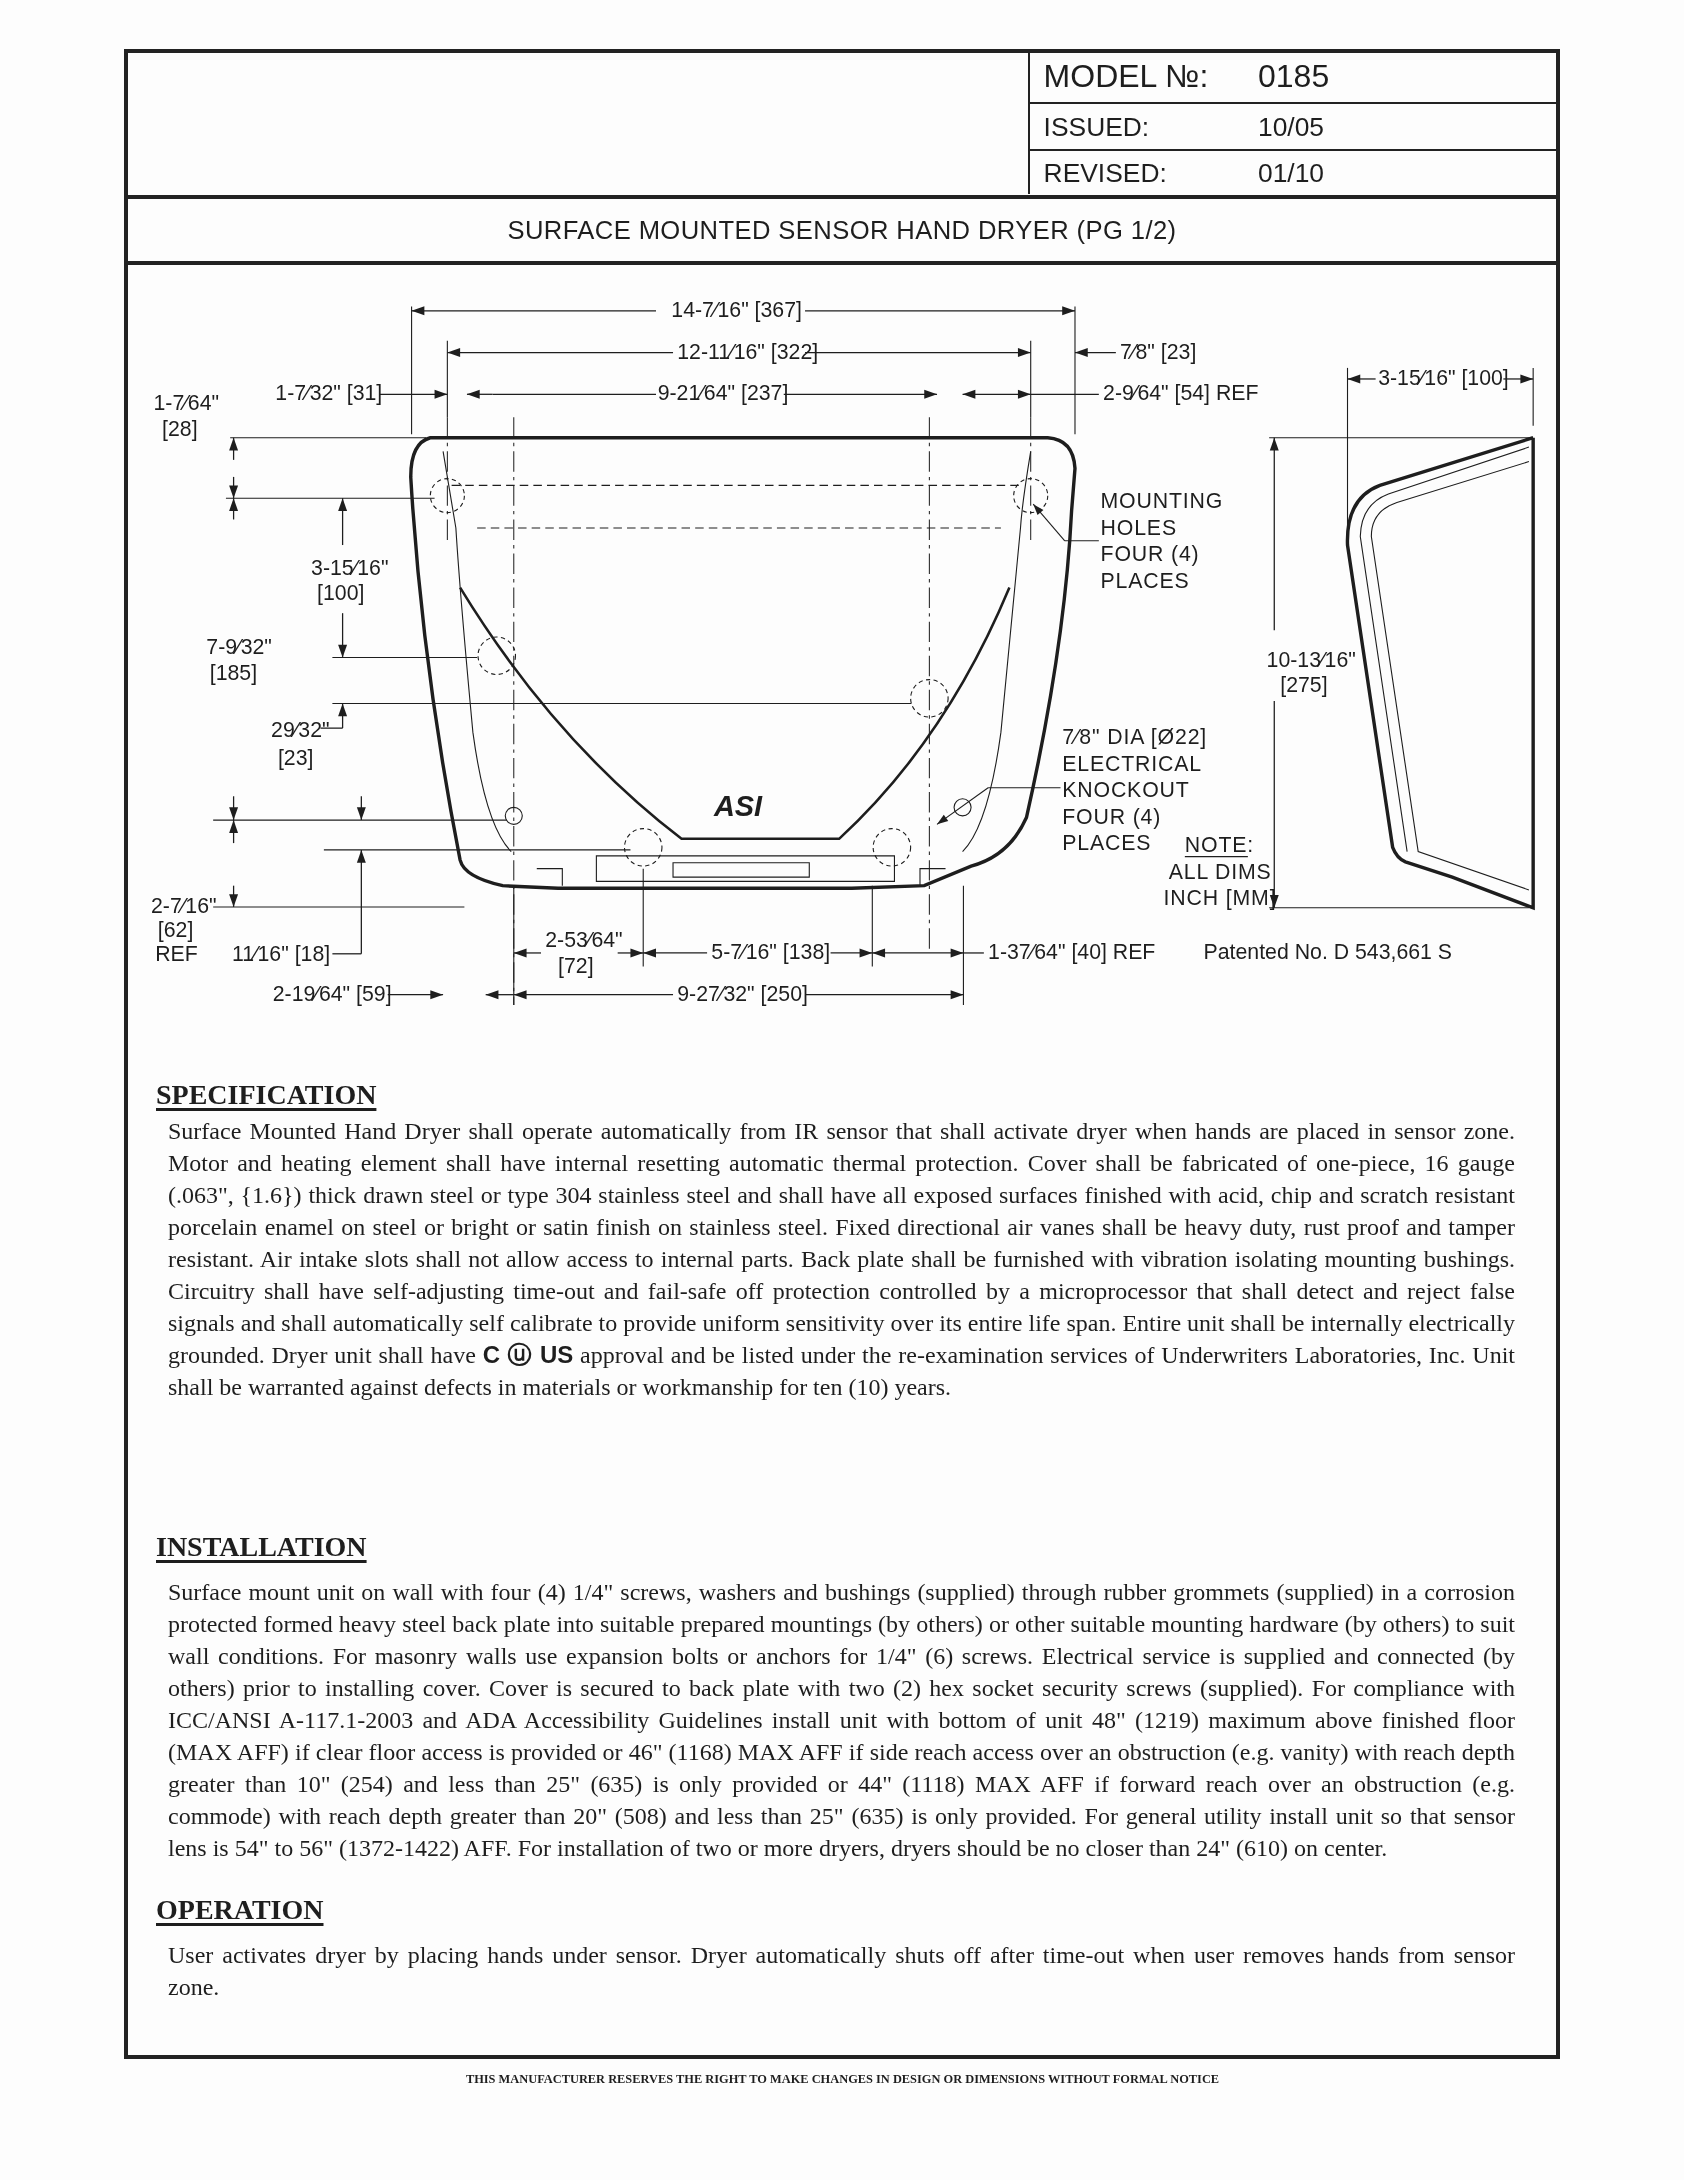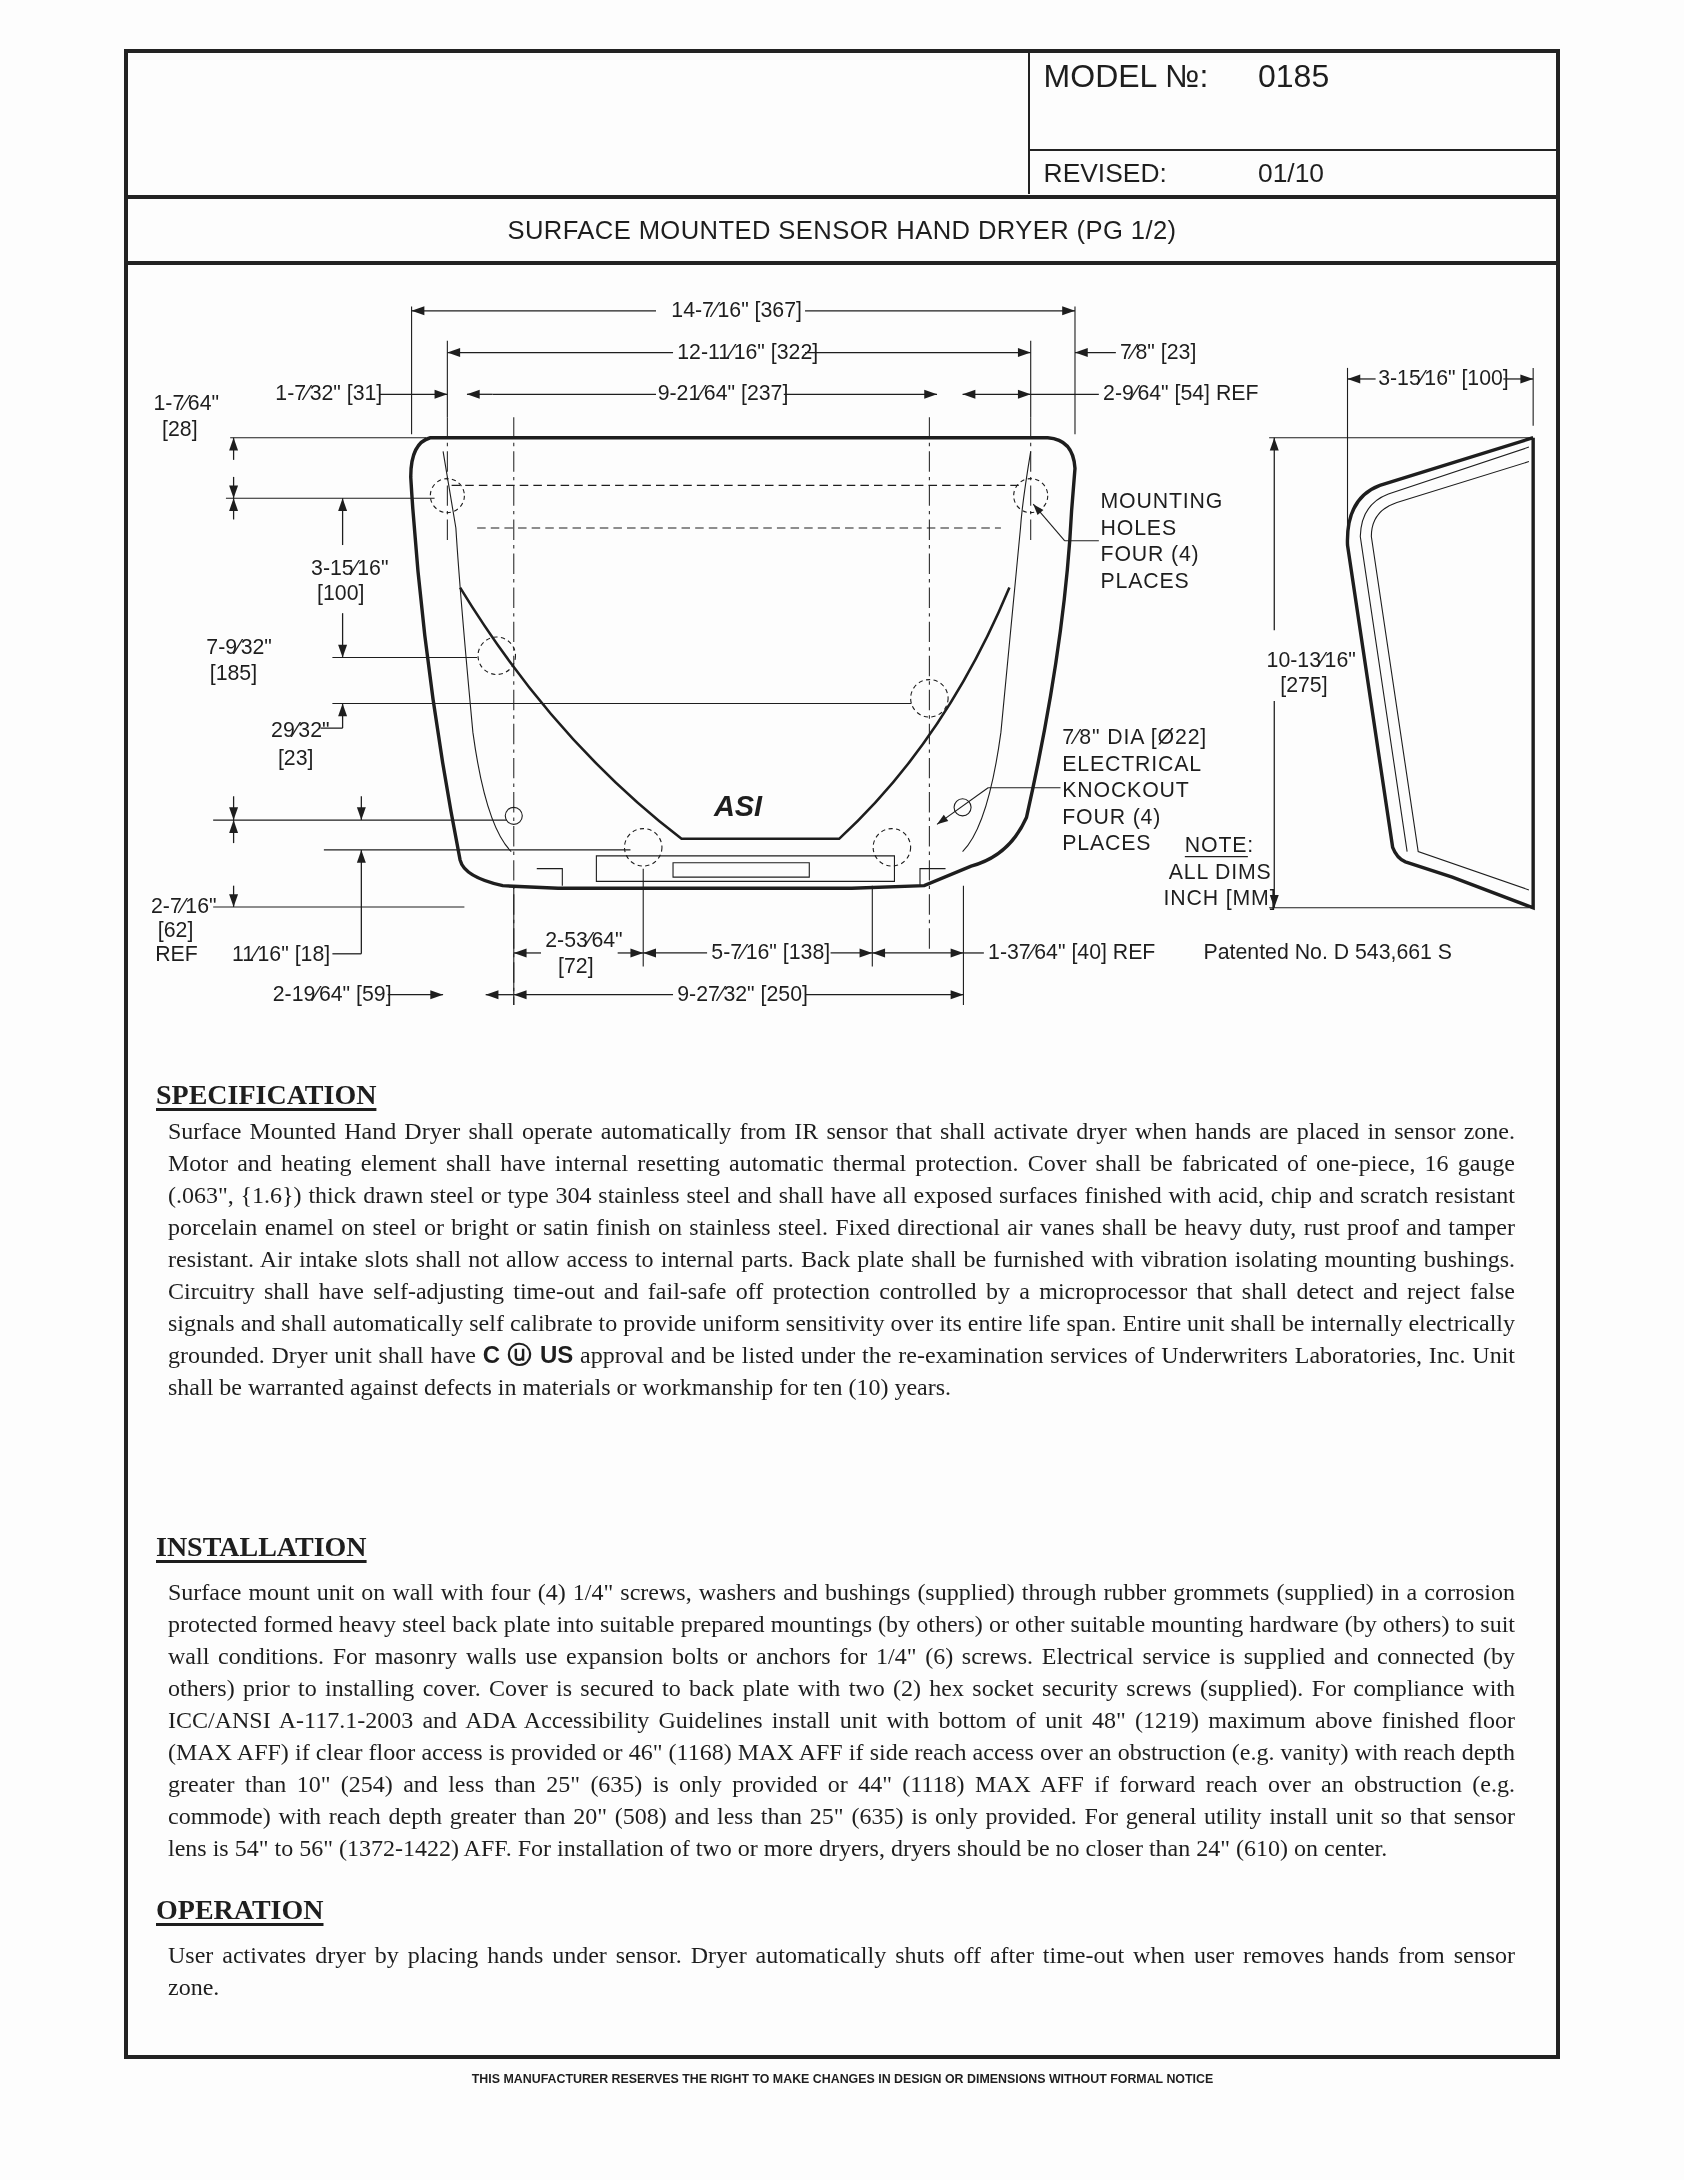--- a/index.html
+++ b/index.html
@@ -14,31 +14,35 @@
   .hdr-lbl { position: absolute; left: 13.6px; }
   .hdr-val { position: absolute; left: 228px; }
   .title-band { position: absolute; left: 0; top: 146px; width: 100%; height: 66px; border-bottom: 4.3px solid #222; box-sizing: border-box; display: flex; align-items: center; justify-content: center; font-size: 25.6px; letter-spacing: 0.4px; }
   svg.drawing { position: absolute; left: 0; top: 0; }
   .dim { font-family: "Liberation Sans", sans-serif; font-size: 25px; fill: #1e1e1e; }
   .note { font-family: "Liberation Sans", sans-serif; font-size: 25px; fill: #1e1e1e; letter-spacing: 1px; }
   .section { position: absolute; left: 31.5px; width: 1371px; font-family: "Liberation Serif", serif; font-size: 24px; line-height: 32px; text-align: justify; }
   .section h2 { font-family: "Liberation Serif", serif; font-size: 28px; font-weight: bold; margin: 0; text-decoration: underline; text-decoration-thickness: 3.4px; text-underline-offset: 4.3px; line-height: 34px; }
   .section p { margin: 12px; }
   .ul-mark { font-family: "Liberation Sans", sans-serif; font-weight: bold; }
-  .footer { position: absolute; left: 0; top: 2072px; width: 100%; text-align: center; font-family: Liberation Sans, sans-serif; font-weight: bold; font-size: 12.4px; letter-spacing: 0px; }
+  .footer { position: absolute; left: 0; top: 2072px; width: 100%; text-align: center; font-family: Liberation Serif, serif; font-weight: bold; font-size: 12.4px; letter-spacing: 0px; }
 </style>
 </head>
 <body>
 
 <div class="frame">
   <div class="hdr">
     <div class="hdr-right">
       <div class="hdr-row r1">
         <span class="hdr-lbl">MODEL №:</span>
         <span class="hdr-val">0185</span>
+      </div>
+      <div class="hdr-row r2">
+        <span class="hdr-lbl">ISSUED:</span>
+        <span class="hdr-val">10/05</span>
       </div>
       <div class="hdr-row r3">
         <span class="hdr-lbl">REVISED:</span>
         <span class="hdr-val">01/10</span>
       </div>
     </div>
   </div>
   <div class="title-band">SURFACE MOUNTED SENSOR HAND DRYER (PG 1/2)</div>
 </div>
 

